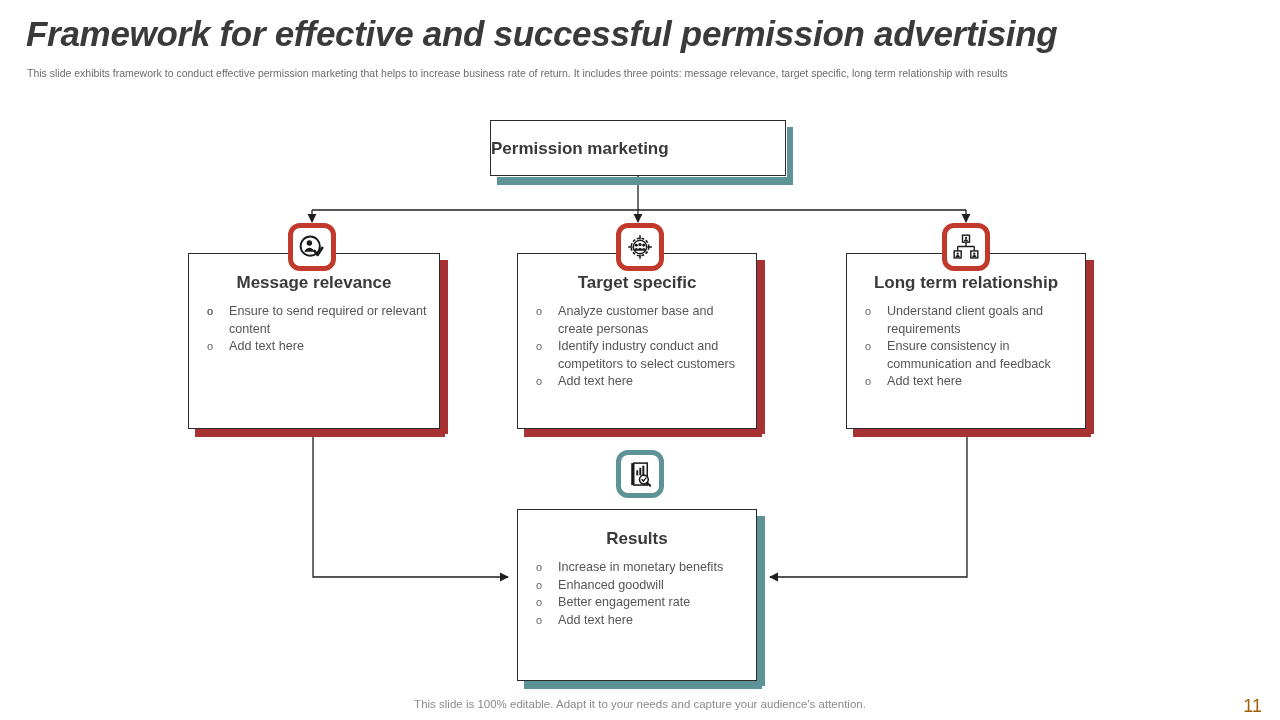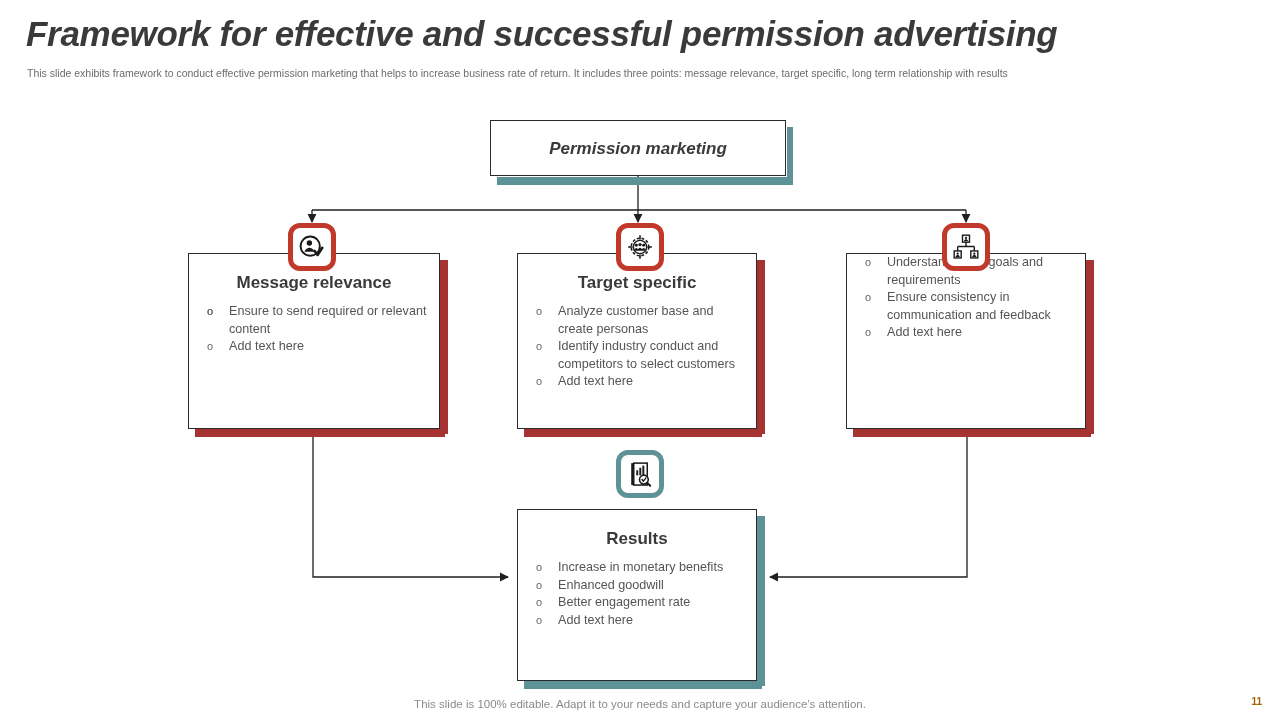--- a/index.html
+++ b/index.html
@@ -90,23 +90,22 @@
     left: 296px;
     top: 6px;
     width: 6px;
     height: 58px;
     background: #5d9296;
   }
   #node-root .node-title {
     font-size: 17px;
     font-weight: bold;
     color: #3a3a3a;
-    text-align: center;
+    text-align: left;
     line-height: 56px;
-    font-style: italic;
   }
 
   
   .card {
     position: absolute;
     box-sizing: border-box;
     background: #ffffff;
     border: 1px solid #2b2b2b;
     z-index: 5;
   }
@@ -197,23 +196,22 @@
     top: 698px;
     width: 1280px;
     text-align: center;
     font-size: 11.5px;
     color: #8a8a8a;
   }
   #page-number {
     position: absolute;
     right: 18px;
     top: 696px;
-    font-size: 10px;
+    font-size: 18px;
     color: #a16207;
-    font-weight: bold;
   }
 </style>
 </head>
 <body>
 
 <div id="slide-title">Framework for effective and successful permission advertising</div>
 
 <div id="slide-subtitle">This slide exhibits framework to conduct effective  permission marketing that helps to increase business rate of return. It includes three points: message relevance, target specific, long term relationship with results</div>
 
 <div id="diagram">
@@ -316,20 +314,21 @@
     <ul class="bullets">
       <li><span class="marker">o</span><span>Analyze customer base and create personas</span></li>
       <li><span class="marker">o</span><span>Identify  industry conduct and competitors to select customers</span></li>
       <li><span class="marker">o</span><span>Add text here</span></li>
     </ul>
   </div>
 
   <div class="card red" id="card-3">
     <div class="shadow-bottom"></div>
     <div class="shadow-side"></div>
+    <div class="card-title">Long term relationship</div>
     <ul class="bullets">
       <li><span class="marker">o</span><span>Understand  client goals and requirements</span></li>
       <li><span class="marker">o</span><span>Ensure consistency in communication and feedback</span></li>
       <li><span class="marker">o</span><span>Add text here</span></li>
     </ul>
   </div>
 
   <div class="card teal" id="card-4">
     <div class="shadow-bottom"></div>
     <div class="shadow-side"></div>

